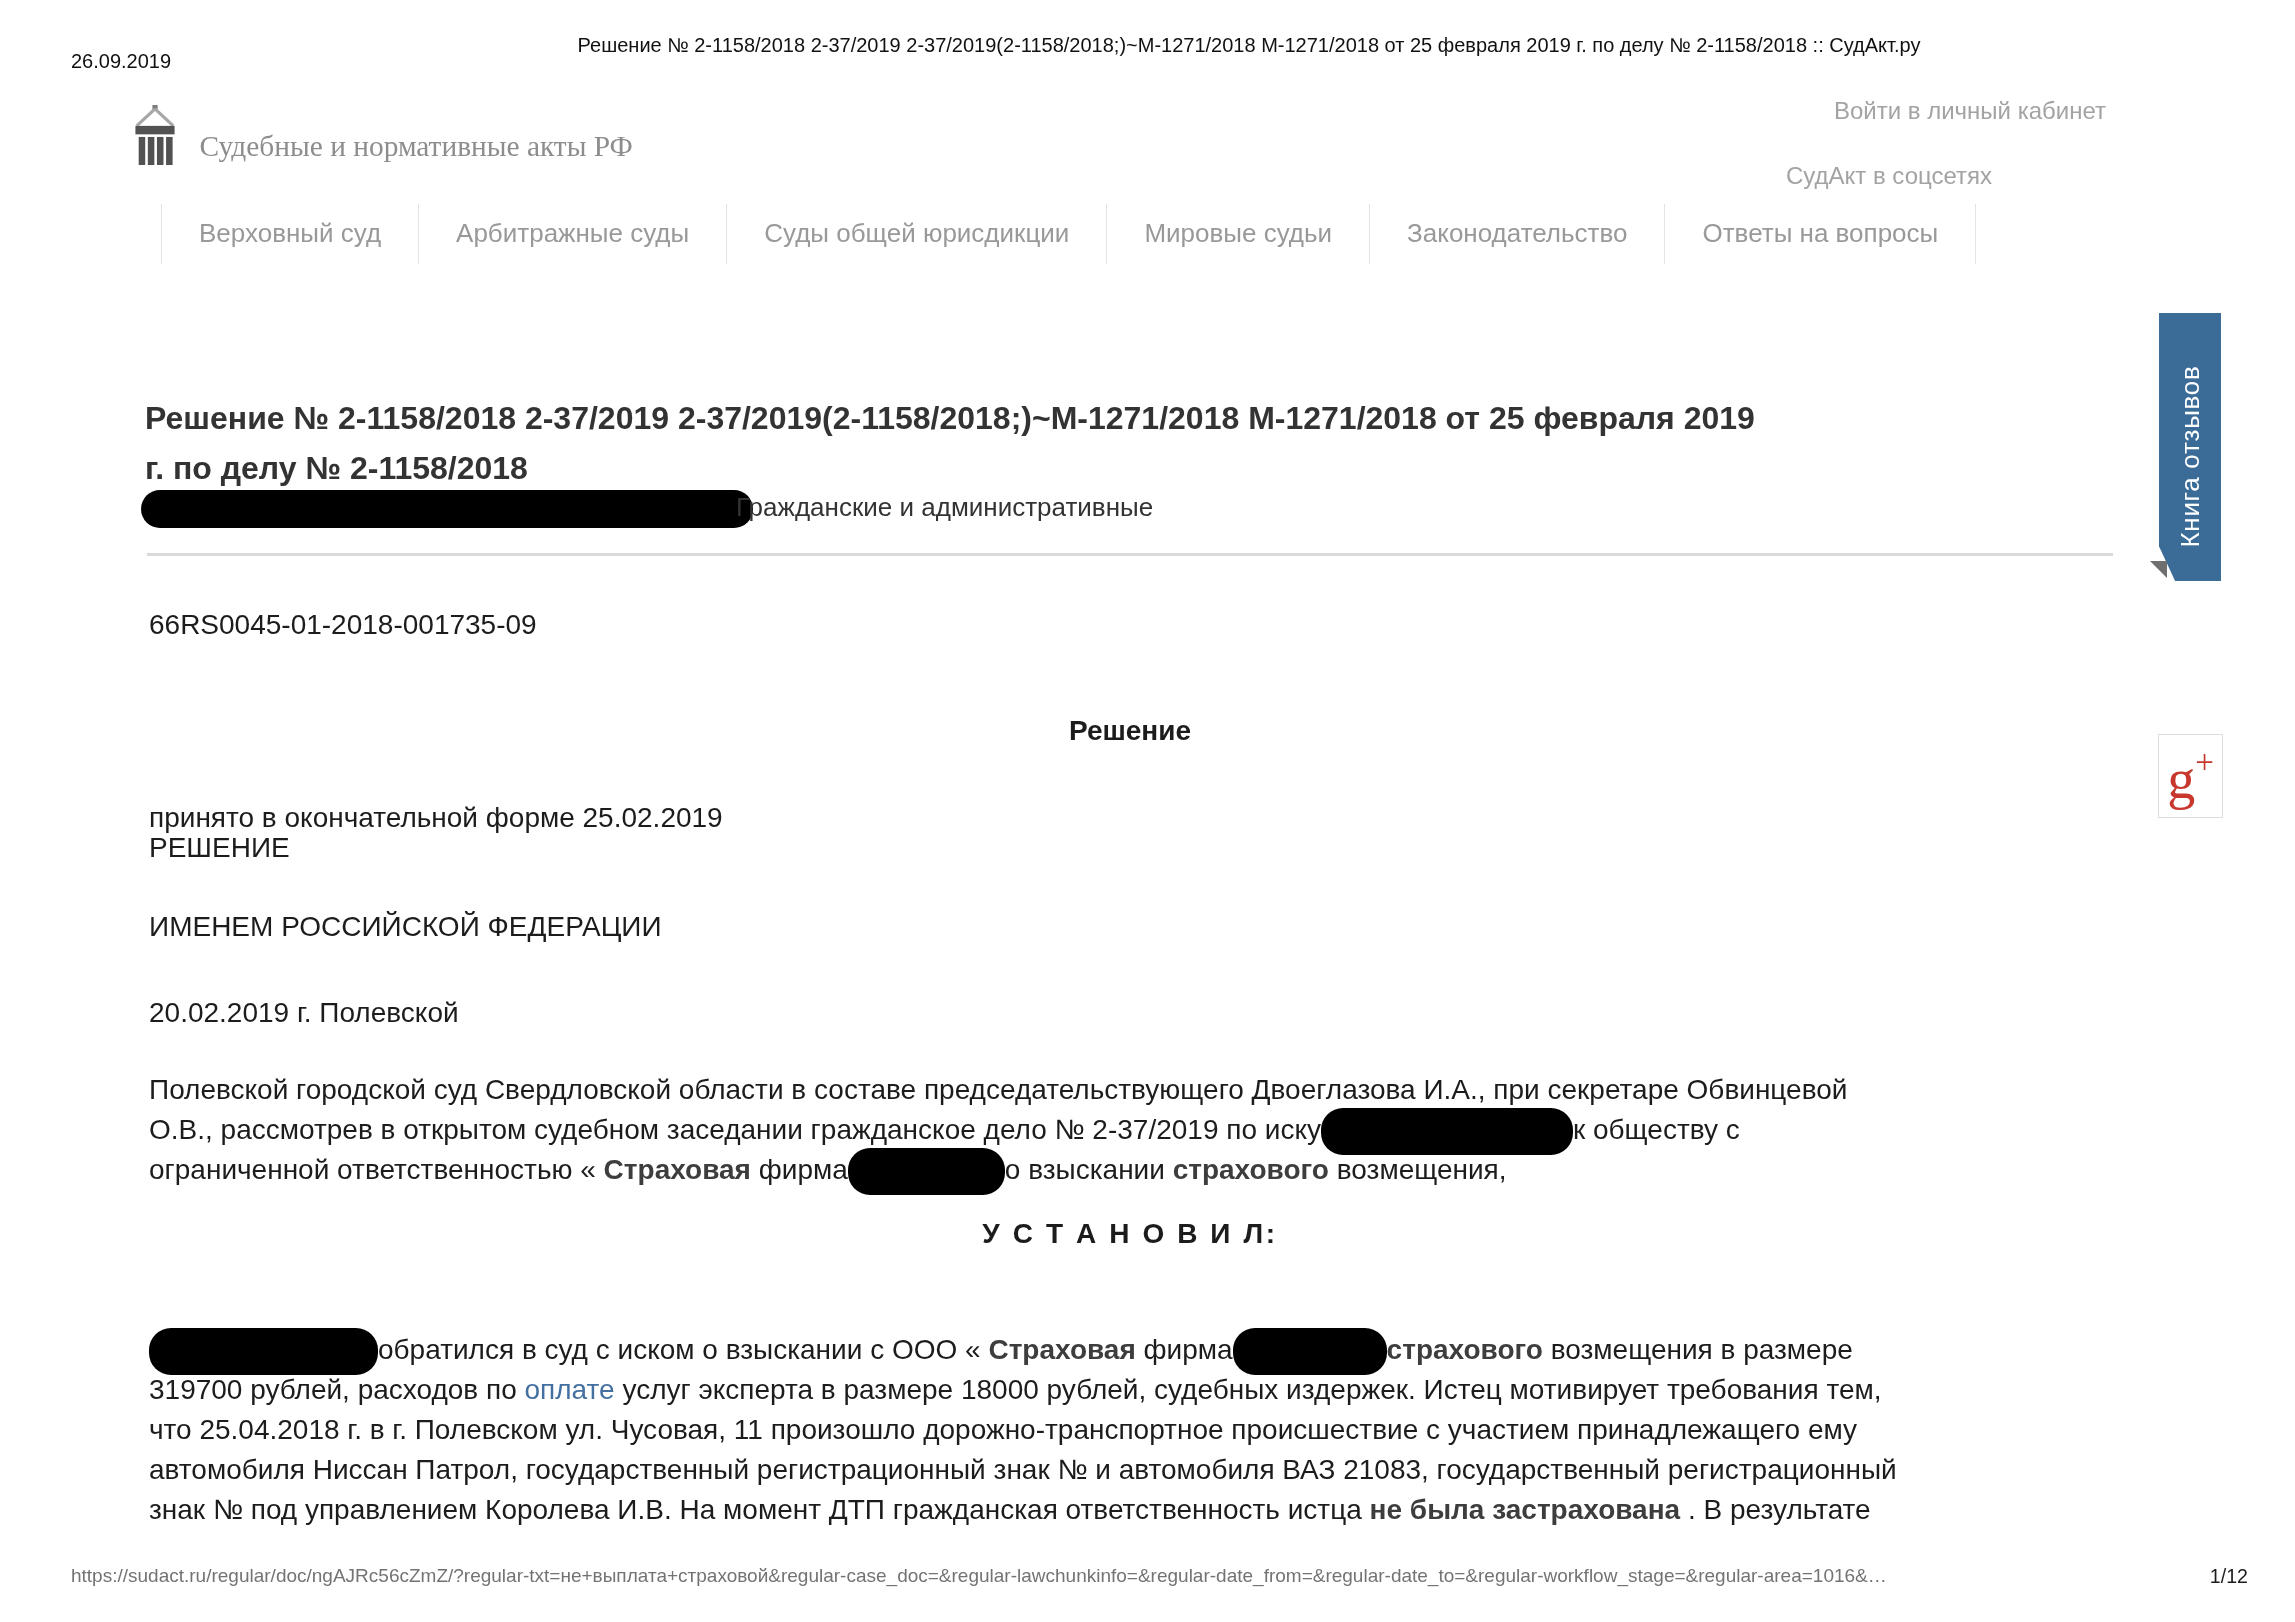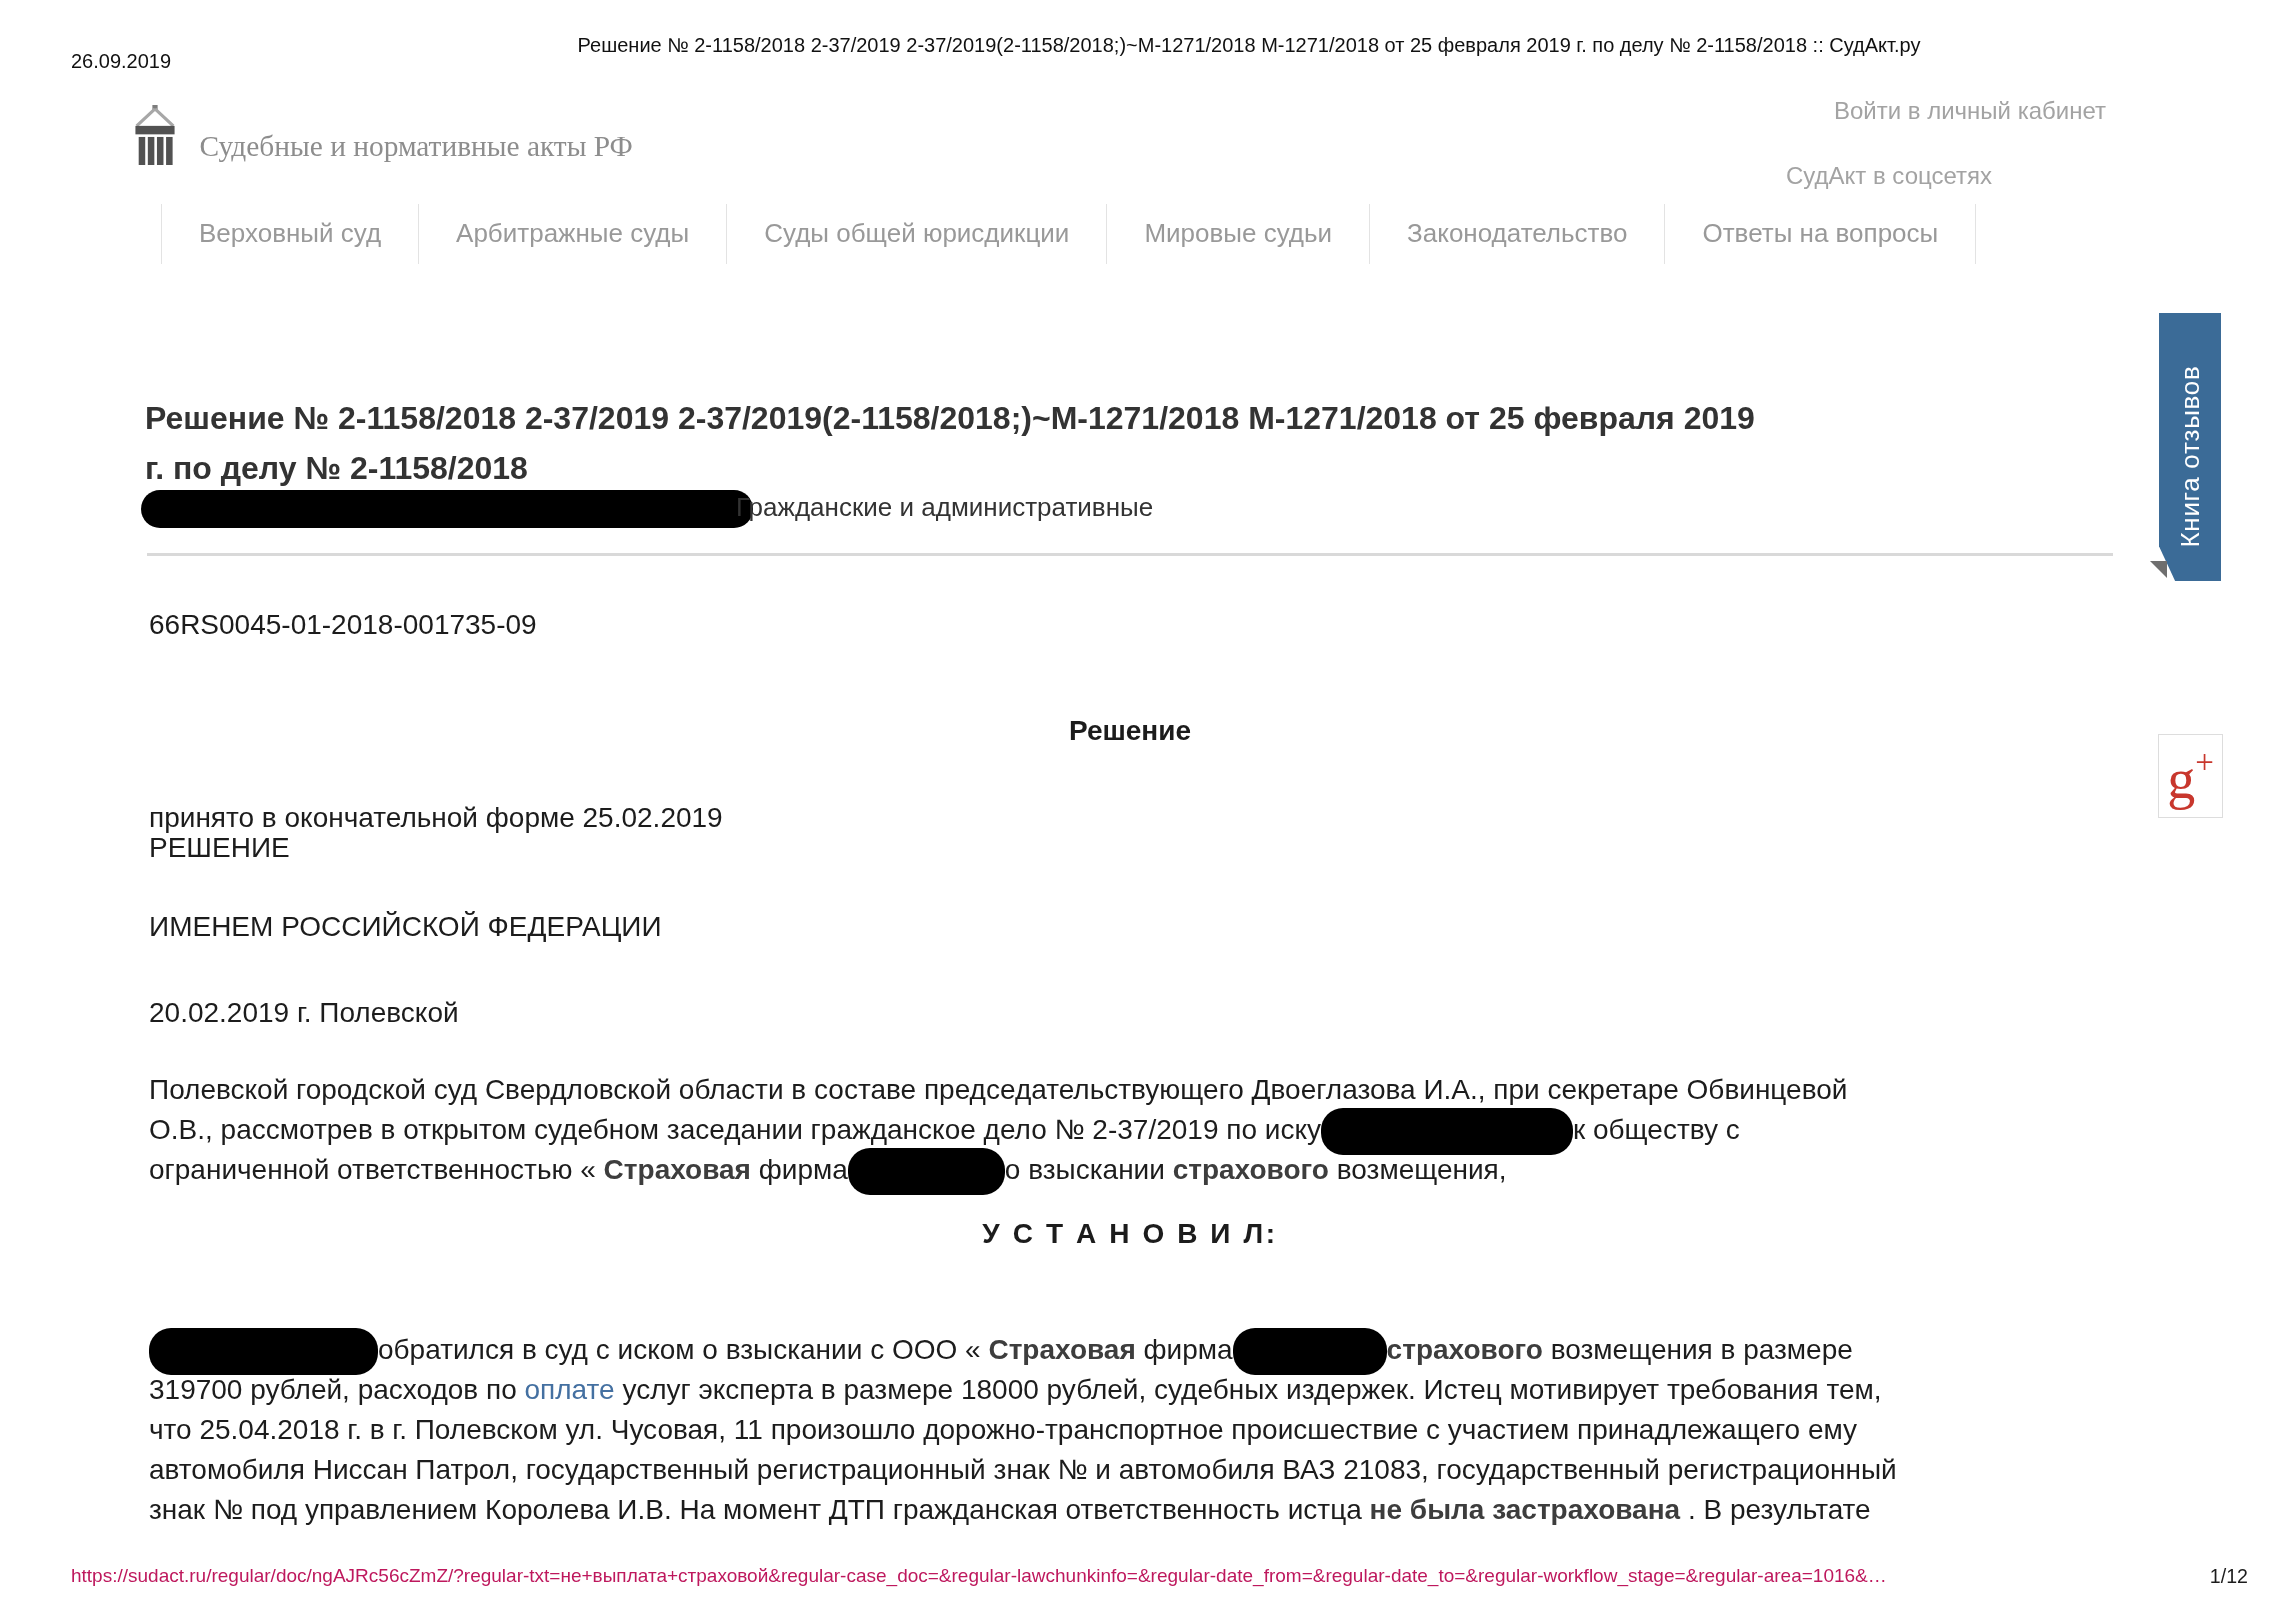--- a/index.html
+++ b/index.html
@@ -5,21 +5,21 @@
   html,body{margin:0;padding:0;}
   body{
     width:2295px;height:1622px;position:relative;background:#ffffff;
     font-family:"Liberation Sans",sans-serif;color:#1c1c1c;overflow:hidden;
   }
   .abs{position:absolute;}
   
   .print-text{font-size:20px;color:#111;}
   #print-date{left:71px;top:50px;}
   #print-title{left:275px;right:72px;top:34px;text-align:center;white-space:nowrap;}
-  #footer-url{left:71px;top:1565px;font-size:19px;white-space:nowrap;color:#be185d;}
+  #footer-url{left:71px;top:1565px;font-size:19px;white-space:nowrap;color:#737373;}
   #footer-page{right:47px;top:1565px;font-size:19.6px;color:#1c1c1c;}
   
   #logo{left:134px;top:105px;display:flex;align-items:flex-end;gap:23.6px;cursor:pointer;}
   #logo-text{font-family:"Liberation Serif",serif;font-size:29.4px;color:#8d8d8d;padding-bottom:3.9px;white-space:nowrap;}
   #login-link{top:97px;right:189px;font-size:24px;color:#a3a3a3;white-space:nowrap;cursor:pointer;}
   #social-label{top:162px;right:303px;font-size:24px;color:#a3a3a3;white-space:nowrap;cursor:pointer;}
   
   #main-nav{left:141px;top:204px;display:flex;align-items:stretch;margin-left:20px;}
   .nav-item{
     font-size:26px;color:#999;padding:14.4px 37px;border-left:1.3px solid #e3e3e3;

